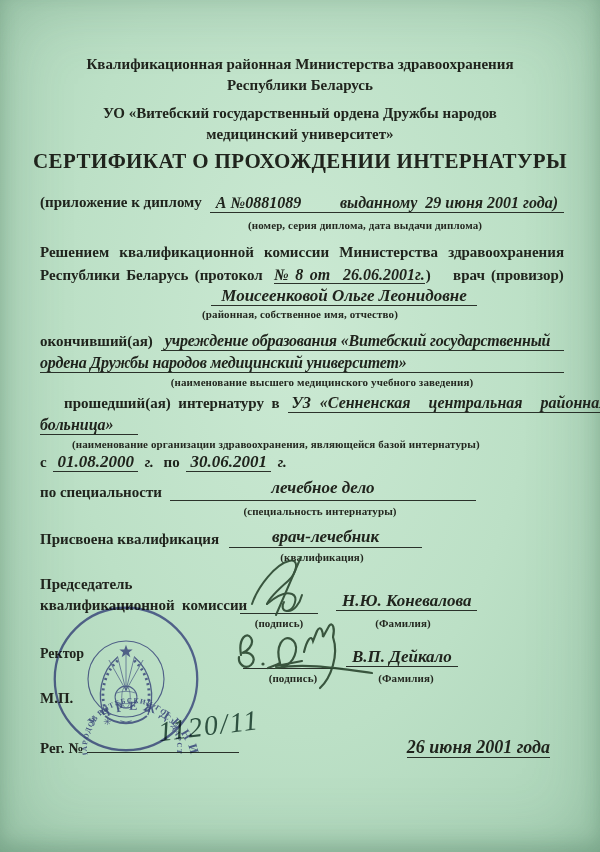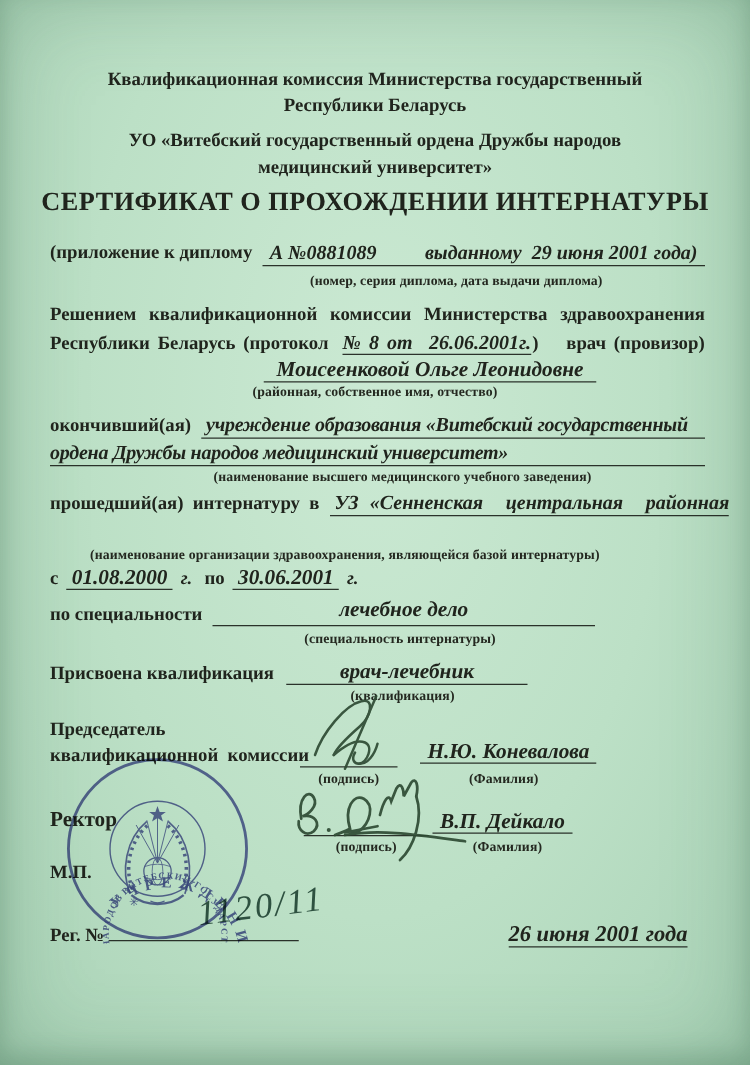--- a/index.html
+++ b/index.html
@@ -21,21 +21,21 @@
   .lbl{font-size:15px;font-weight:bold;}
   .row{left:40px;width:524px;}
   svg text{font-family:"Liberation Serif","DejaVu Serif",serif;}
 </style>
 </head>
 <body>
 
 <div id="paper">
 
   <div class="abs ctr b" style="top:54px;left:0;width:600px;font-size:15px;line-height:21px;">
-    <div>Квалификационная комиссия Министерства государственный</div>
+    <div>Квалификационная районная Министерства здравоохранения</div>
     <div>Республики Беларусь</div>
   </div>
   <div class="abs ctr b" style="top:103px;left:0;width:600px;font-size:15px;line-height:21px;">
     <div>УО «Витебский государственный ордена Дружбы народов</div>
     <div>медицинский университет»</div>
   </div>
   <div class="abs ctr b" style="top:149px;left:0;width:600px;font-size:21px;letter-spacing:.4px;">СЕРТИФИКАТ О ПРОХОЖДЕНИИ ИНТЕРНАТУРЫ</div>
 
   <div class="abs row" style="top:194px;display:flex;align-items:flex-start;font-size:15px;">
     <span class="b" style="flex:0 0 auto;">(приложение к диплому</span>
@@ -59,23 +59,26 @@
 
   <div class="abs row" style="top:354px;">
     <div class="fill" style="display:block;letter-spacing:-.2px;">ордена Дружбы народов медицинский университет»</div>
   </div>
   <div class="abs row" style="top:332px;display:flex;align-items:baseline;">
     <span class="lbl" style="flex:0 0 auto;">окончивший(ая)</span>
     <span class="fill" style="flex:1;margin-left:8px;padding-left:4px;letter-spacing:-.2px;">учреждение образования «Витебский государственный</span>
   </div>
   <div class="abs ctr hint" style="top:376px;left:60px;width:524px;">(наименование высшего медицинского учебного заведения)</div>
 
-  <div class="abs row" style="top:394px;display:flex;align-items:baseline;">
+  <div class="abs row" style="top:394px;display:flex;align-items:baseline;margin-left:24px;">
     <span class="lbl" style="flex:0 0 auto;">прошедший(ая)&nbsp; интернатуру&nbsp; в</span>
     <span class="fill" style="flex:1;margin-left:8px;padding-left:4px;word-spacing:5px;">УЗ «Сенненская&nbsp; центральная&nbsp; районная</span>
+  </div>
+  <div class="abs row" style="top:416px;">
+    <span class="fill" style="display:inline-block;padding-right:24px;">больница»</span>
   </div>
   <div class="abs hint" style="top:438px;left:72px;">(наименование организации здравоохранения, являющейся базой интернатуры)</div>
 
   <div class="abs row" style="top:452px;font-size:15px;">
     <span class="b">с</span>
     <span class="fill" style="font-size:17px;padding:0 4px;margin:0 3px;">01.08.2000</span>
     <span class="b it">г.</span>
     <span class="b" style="margin-left:6px;">по</span>
     <span class="fill" style="font-size:17px;padding:0 4px;margin:0 3px;">30.06.2001</span>
     <span class="b it">г.</span>
@@ -97,21 +100,21 @@
     <div>Председатель</div>
     <div>квалификационной&nbsp; комиссии</div>
   </div>
   <div class="abs" style="top:594px;left:240px;width:78px;height:19px;border-bottom:1.6px solid rgba(25,30,24,.9);"></div>
   <div class="abs ctr hint" style="top:617px;left:238px;width:82px;">(подпись)</div>
   <div class="abs" style="top:591px;left:336px;">
     <span class="fill" style="font-size:17px;padding:0 6px;">Н.Ю. Коневалова</span>
   </div>
   <div class="abs ctr hint" style="top:617px;left:336px;width:134px;">(Фамилия)</div>
 
-  <div class="abs b" style="top:646px;left:40px;font-size:17px;">Ректор</div>
+  <div class="abs b" style="top:646px;left:40px;font-size:14px;">Ректор</div>
   <div class="abs" style="top:649px;left:243px;width:100px;height:19px;border-bottom:1.6px solid rgba(25,30,24,.9);"></div>
   <div class="abs ctr hint" style="top:672px;left:243px;width:100px;">(подпись)</div>
   <div class="abs" style="top:647px;left:346px;">
     <span class="fill" style="font-size:17px;padding:0 6px;">В.П. Дейкало</span>
   </div>
   <div class="abs ctr hint" style="top:672px;left:346px;width:120px;">(Фамилия)</div>
 
   <div class="abs b" style="top:690px;left:40px;font-size:15px;">М.П.</div>
 
   <div class="abs" style="top:737px;left:40px;display:flex;align-items:baseline;font-size:15px;">

